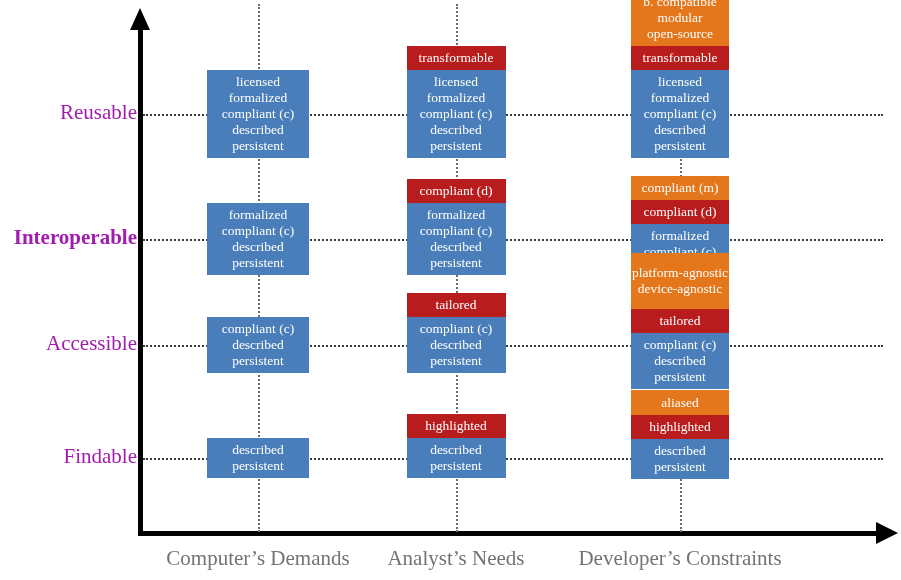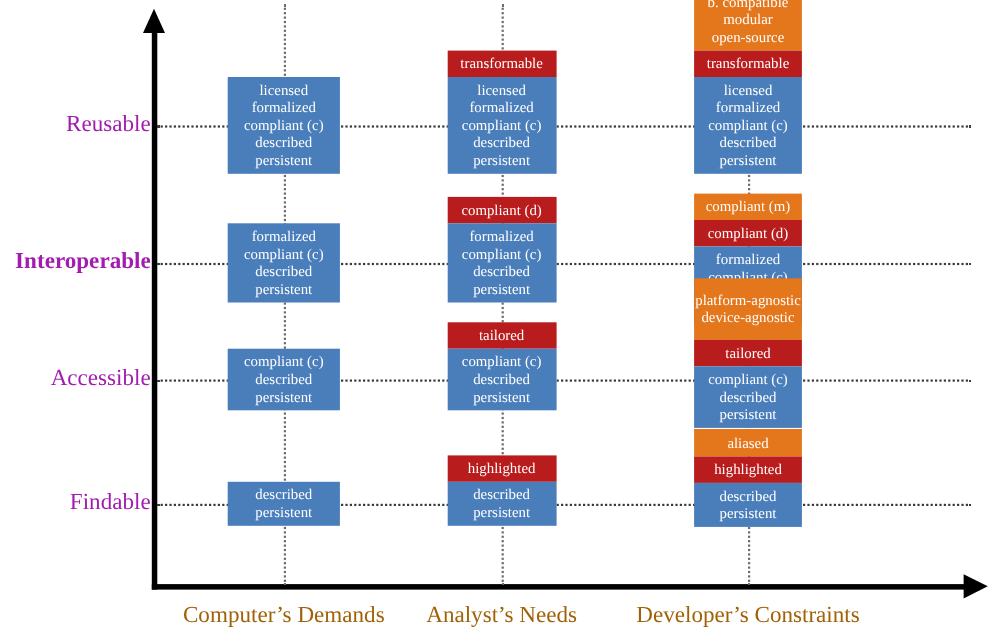--- a/index.html
+++ b/index.html
@@ -22,21 +22,21 @@
       border-top:2px dotted #3a3a3a;}
   .vgrid{position:absolute;top:4px;height:528px;width:0;
       border-left:2px dotted #6b6b6b;}
 
   
   .ytick{position:absolute;right:764px;text-align:right;
       font-size:21px;color:#a21caf;white-space:nowrap;line-height:1;}
 
   
   .xtick{position:absolute;top:548px;text-align:center;
-      font-size:21px;color:#a16207;white-space:nowrap;line-height:1;}
+      font-size:21px;color:#737373;white-space:nowrap;line-height:1;}
 
   
   .stack{position:absolute;display:flex;flex-direction:column;}
   .seg{display:flex;flex-direction:column;justify-content:center;
       align-items:center;color:#ffffff;font-size:13.5px;line-height:16px;
       text-align:center;box-sizing:border-box;padding:2px 4px;}
   .seg.blue{background:#4a7ebb;font-family:Liberation Serif, serif;}
   .seg.green{background:#b91c1c;}
   .seg.orange{background:#e4761b;}
   .seg .ln{display:block;white-space:nowrap;}

